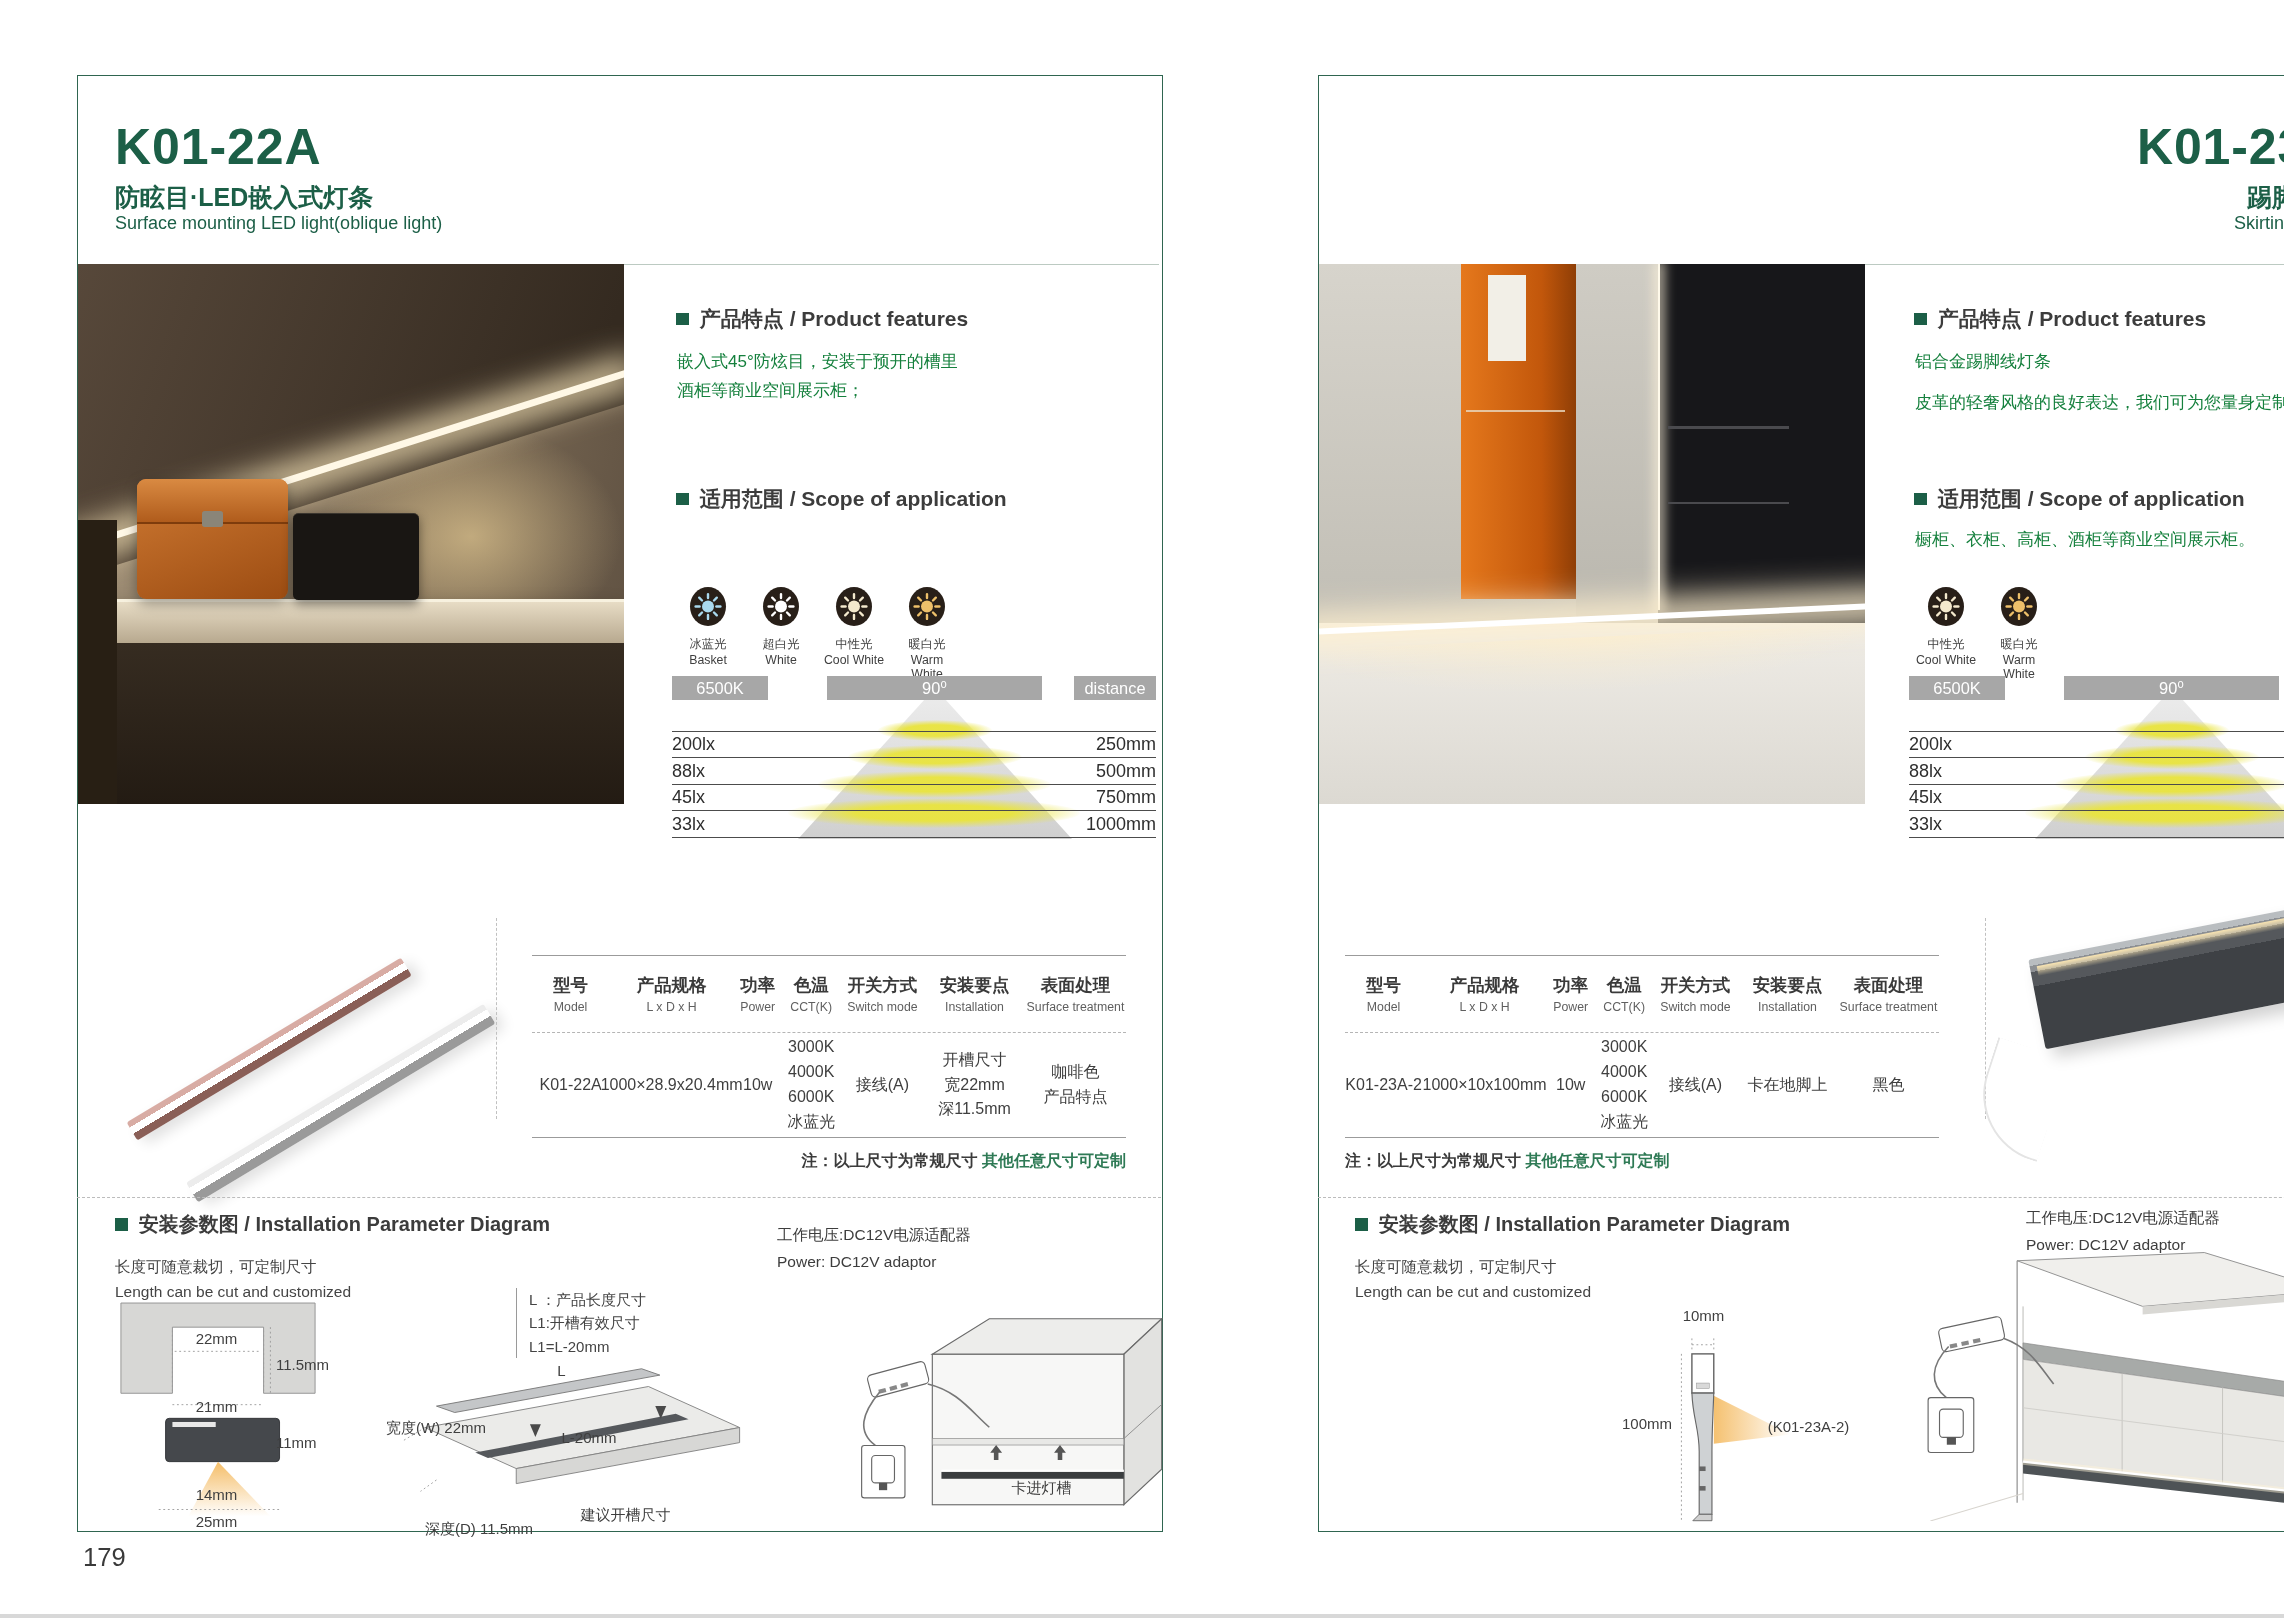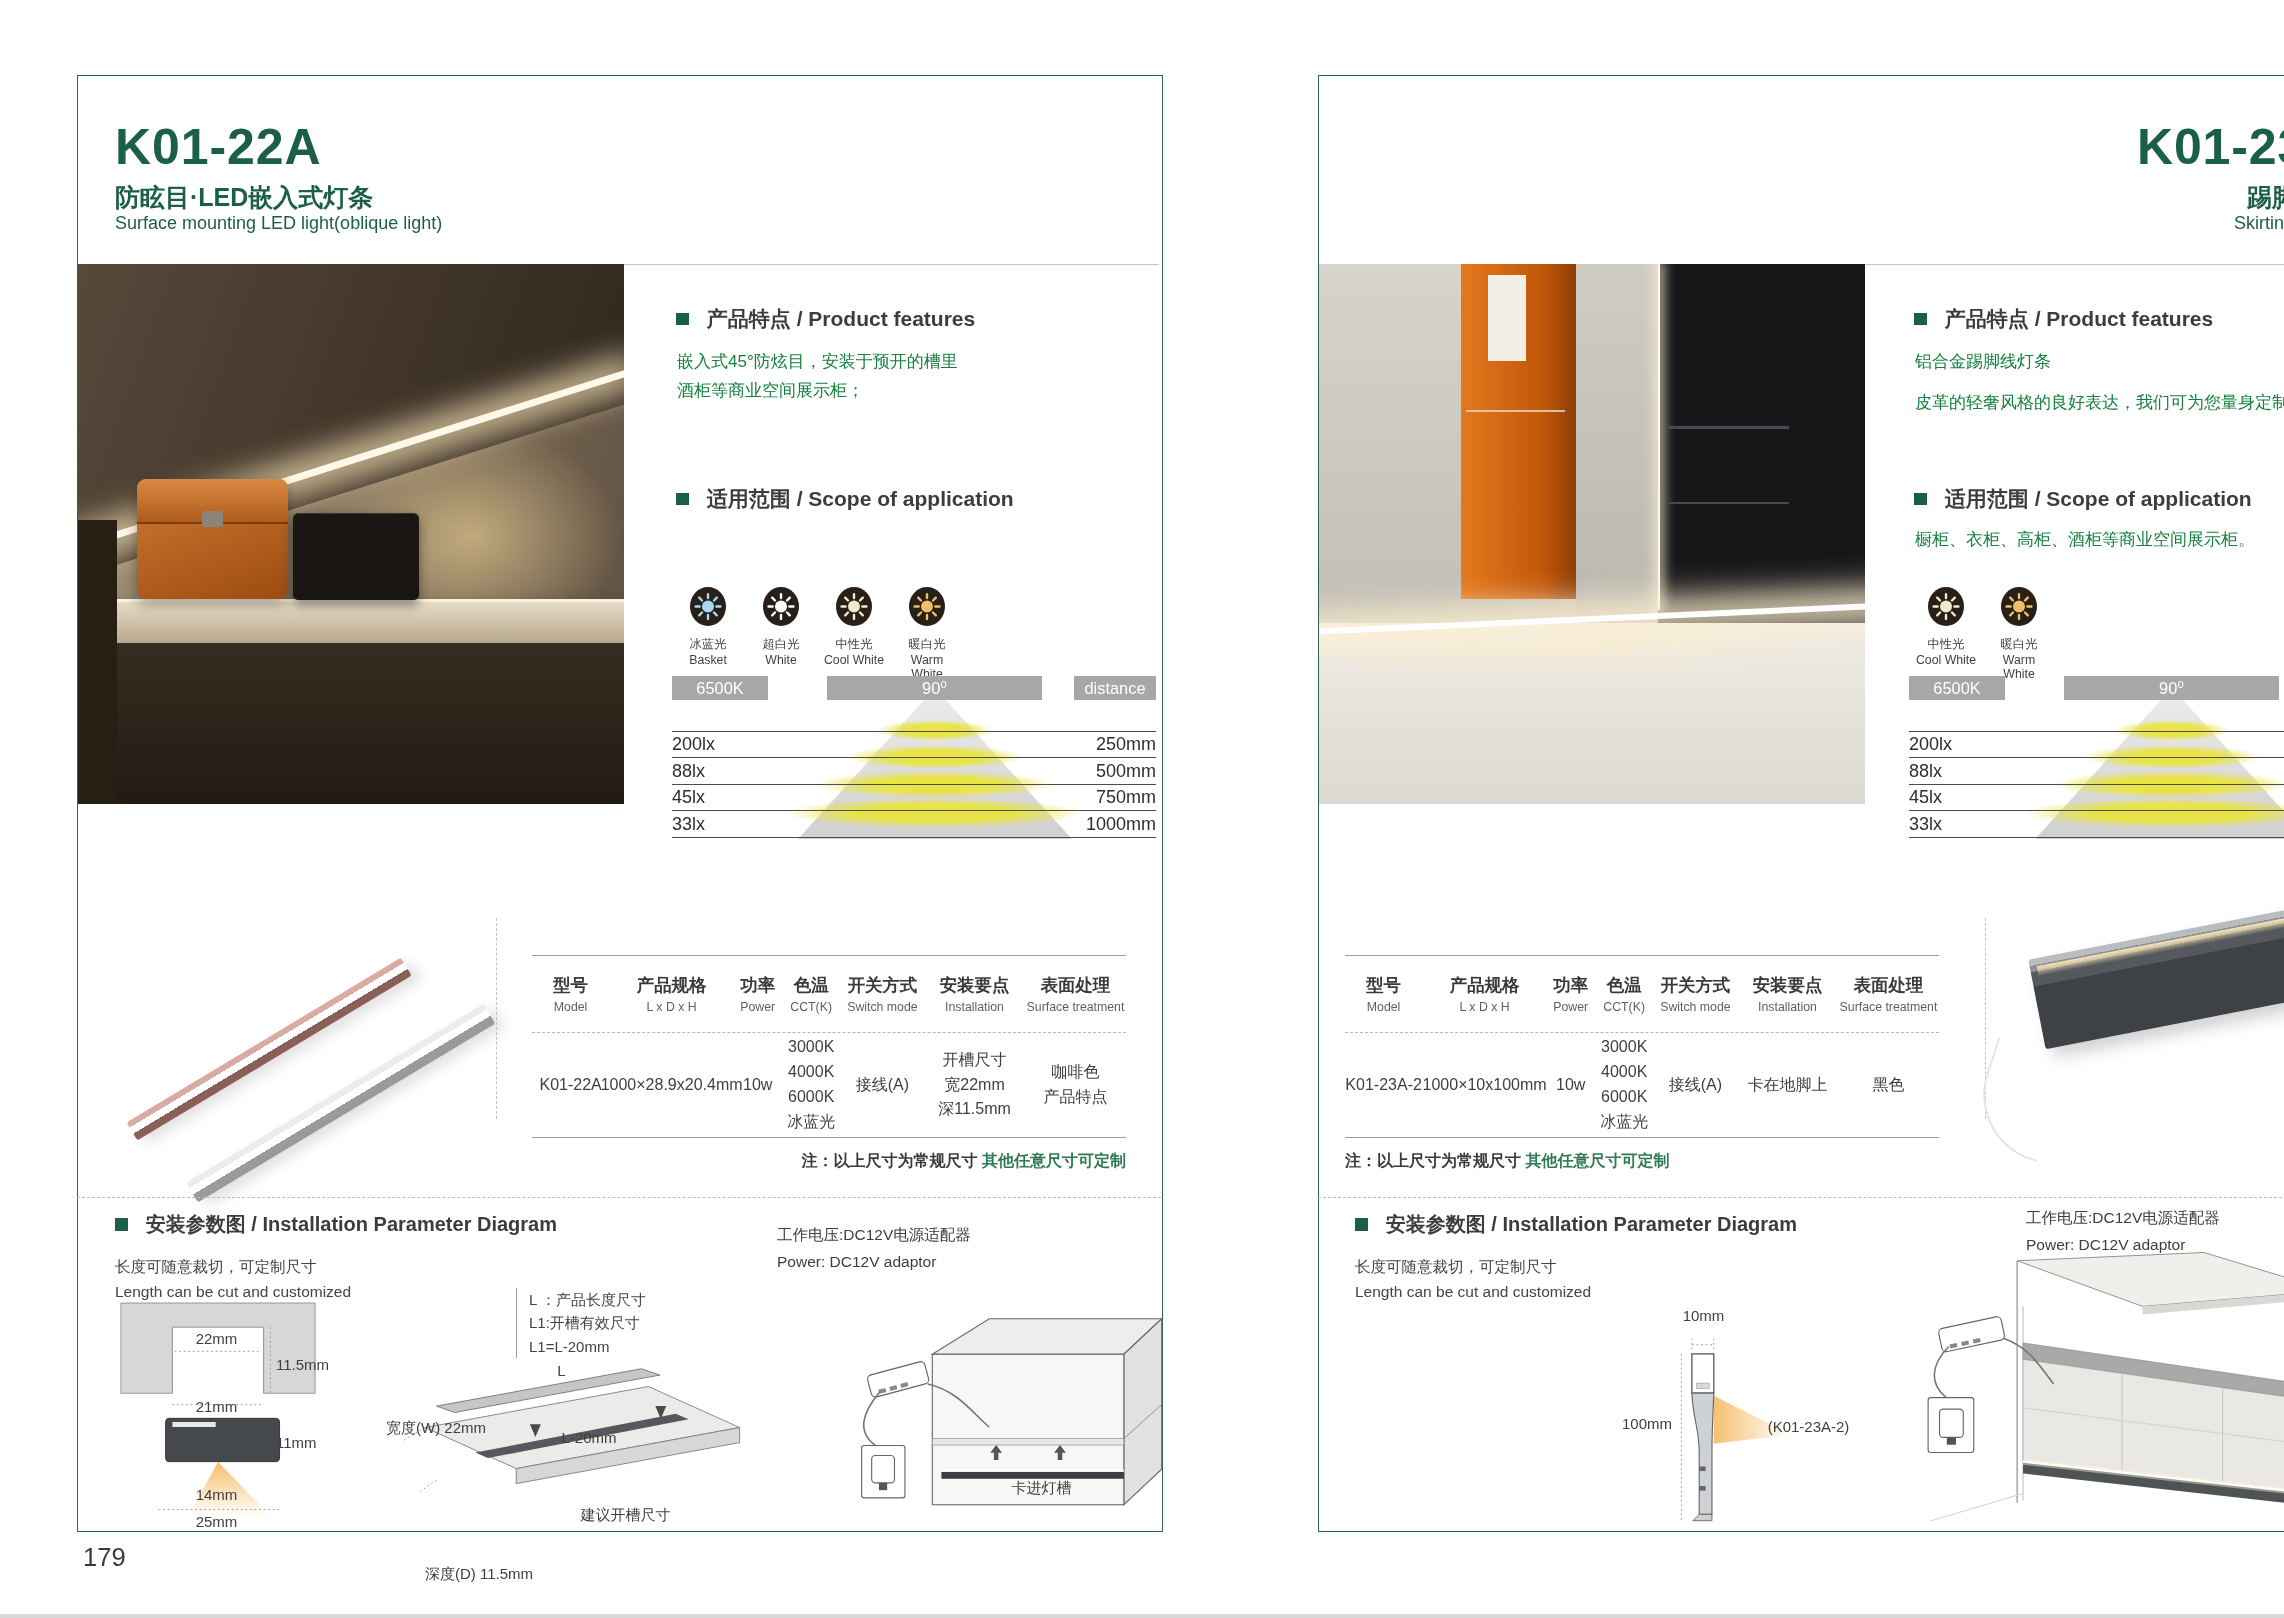--- a/index.html
+++ b/index.html
@@ -3,21 +3,21 @@
 <meta charset="utf-8">
 <style>
   html,body{margin:0;padding:0;background:#fff;}
   body{font-family:"Liberation Sans","DejaVu Sans",sans-serif;color:#3b3b3b;}
   .sheet{position:relative;width:2482px;height:1618px;background:#ffffff;overflow:hidden;}
   .ab{position:absolute;}
   .frame{border:1.8px solid #2f6550;}
   .model-title{font-size:50px;font-weight:bold;color:#1c5f47;letter-spacing:0.9px;}
   .sub-zh{font-size:25px;font-weight:bold;color:#1c5f47;}
   .sub-en{font-size:18px;color:#1c5f47;}
-  .sec-head{display:flex;align-items:center;gap:18px;font-size:21px;font-weight:bold;color:#3c3c3c;}
+  .sec-head{display:flex;align-items:center;gap:11px;font-size:21px;font-weight:bold;color:#3c3c3c;}
   .sq{width:12.8px;height:12.8px;background:#1c5f47;flex:0 0 auto;}
   .body-t{font-size:17px;color:#15803d;line-height:1.7;}
   .lamps{display:flex;gap:9px;}
   .lamp{width:64px;text-align:center;}
   .lamp .zh{font-size:12.3px;color:#3f3f3f;margin-top:4.6px;}
   .lamp .en{font-size:12.3px;color:#3f3f3f;margin-top:0.9px;}
   .dchart{width:484px;height:169px;}
   .cbar{position:absolute;top:0;height:24px;background:#a7a7a7;color:#fff;font-size:16.4px;display:flex;align-items:center;justify-content:center;}
   .cline{position:absolute;left:0;right:0;border-top:1.4px solid #4c4c4c;}
   .lux{position:absolute;left:0;font-size:18px;color:#2e2e2e;}
@@ -319,21 +319,21 @@
       <polygon points="180,190 620,105 648,117 208,202" fill="#55585c"></polygon>
       <polygon points="300,128 324,128 312,156" fill="#4a4a4a"></polygon>
       <polygon points="575,88 599,88 587,116" fill="#4a4a4a"></polygon>
       <line x1="70" y1="135" x2="20" y2="165" stroke="#9a9a9a" stroke-width="2" stroke-dasharray="4 6"></line>
       <line x1="95" y1="250" x2="60" y2="275" stroke="#9a9a9a" stroke-width="2" stroke-dasharray="4 6"></line>
     </svg>
   </div>
   <div class="ab dim" style="left:525px;top:1362px;width:73px;text-align:center;">L</div>
   <div class="ab dim" style="left:386px;top:1419px;width:110px;">宽度(W) 22mm</div>
   <div class="ab dim" style="left:539px;top:1429px;width:100px;text-align:center;">L-20mm</div>
-  <div class="ab dim" style="left:425px;top:1565px;width:128px;">深度(D) 11.5mm</div>
+  <div class="ab dim" style="left:425px;top:1520px;width:128px;">深度(D) 11.5mm</div>
   <div class="ab dim" style="left:557px;top:1506px;width:137px;text-align:center;">建议开槽尺寸</div>
 
   <div class="ab" style="left:843px;top:1295px;width:320px;height:228px;">
     <svg viewBox="0 0 700 500" width="320" height="228">
       <polygon points="195,130 320,52 698,52 615,130" fill="#ededeb" stroke="#6a6a6a" stroke-width="2.5"></polygon>
       <polygon points="615,130 698,52 698,382 615,460" fill="#e2e2e0" stroke="#6a6a6a" stroke-width="2.5"></polygon>
       <rect x="195" y="130" width="420" height="330" fill="#f7f7f6" stroke="#6a6a6a" stroke-width="2.5"></rect>
       <rect x="195" y="315" width="420" height="14" fill="#e8e8e6" stroke="#8a8a8a" stroke-width="1.5"></rect>
       <line x1="615" y1="315" x2="698" y2="240" stroke="#8a8a8a" stroke-width="2"></line>
       <rect x="215" y="383" width="400" height="5" fill="#ffffff"></rect>

